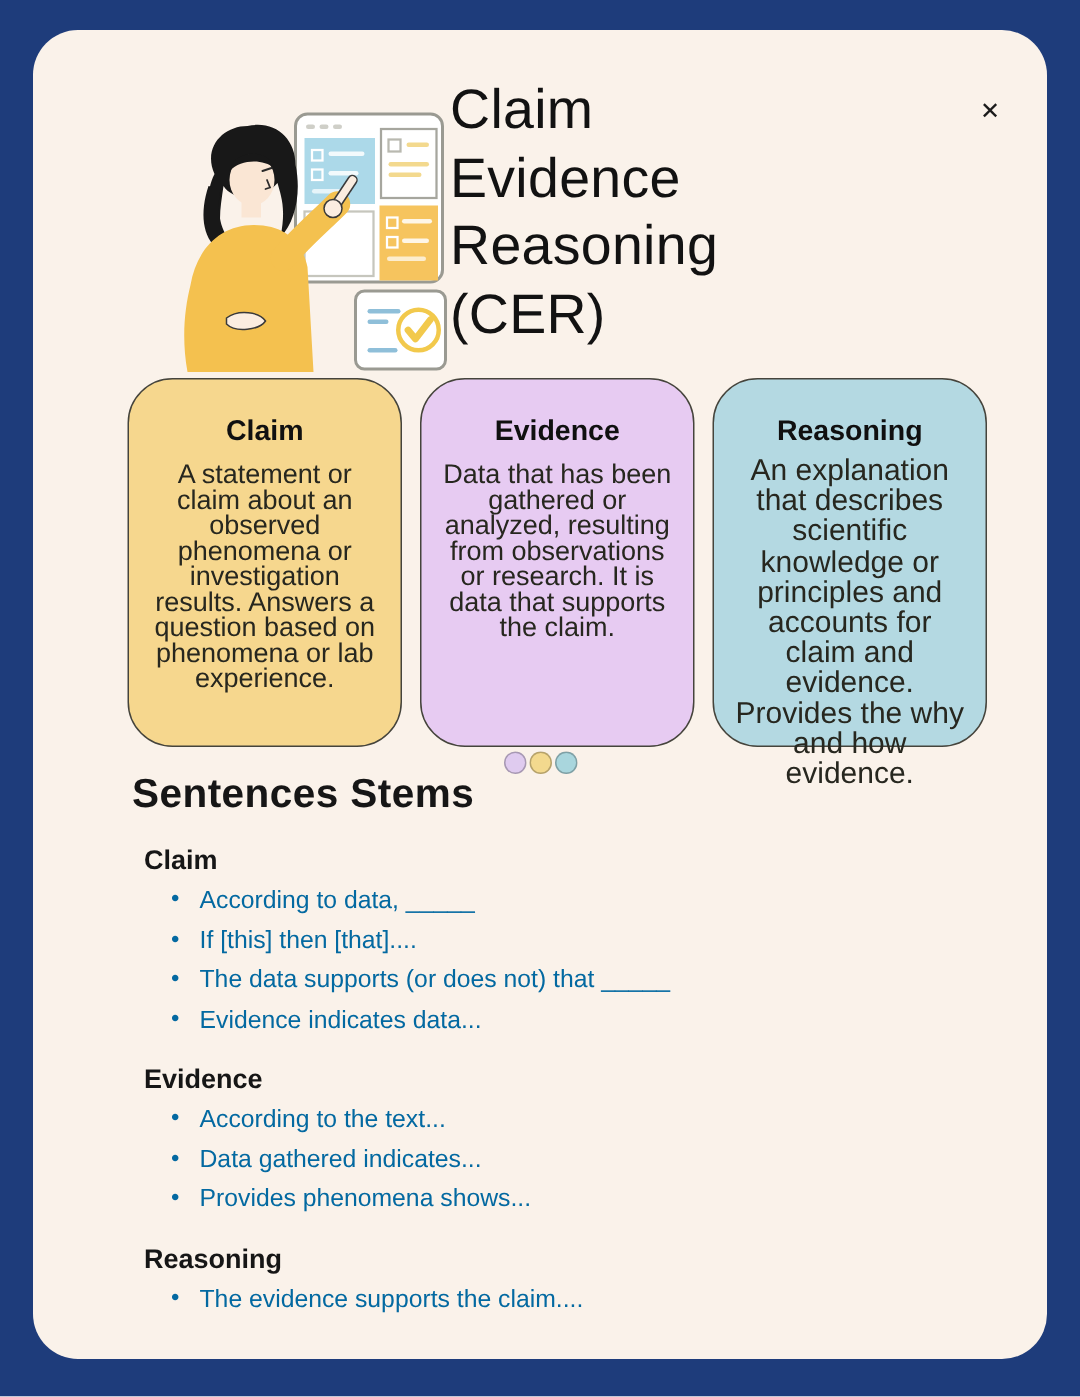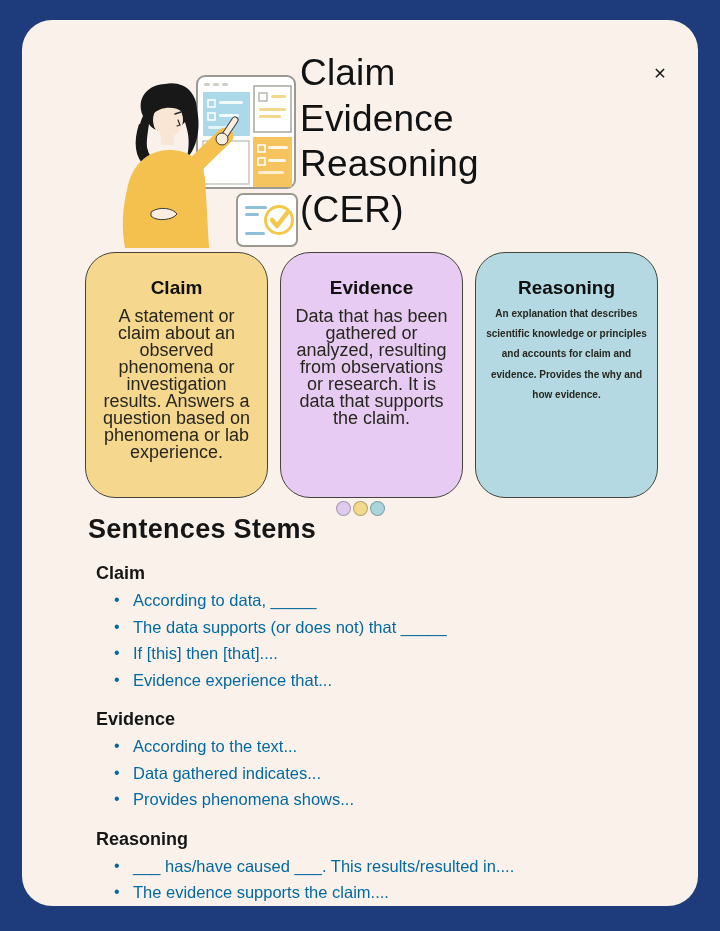--- a/index.html
+++ b/index.html
@@ -15,21 +15,21 @@
   .title { position:absolute; left:278px; top:30px; font-size:37px; line-height:45.5px;
            font-weight:500; color:#121212; letter-spacing:.2px; }
 
   .illustration { position:absolute; left:93px; top:44px; }
 
   .cards { position:absolute; left:63px; top:232px; width:573px; display:flex; gap:12px; }
   .card { flex:1; height:246px; border:1.5px solid #45443c; border-radius:30px;
           padding:24px 10px 10px; text-align:center; color:#27271f; }
   .card-title { font-size:19px; font-weight:bold; color:#101010; margin-bottom:9px; }
   .card-body  { font-size:18px; line-height:17px; font-weight:500; }
-  .card-body.tight { font-size:10px; line-height:20.2px; margin-top:-4px;font-weight:bold; }
+  .card-body.tight { font-size:20px; line-height:20.2px; margin-top:-4px; }
 
   .dots { position:absolute; left:0; top:481px; width:676px; display:flex;
           justify-content:center; gap:2px; }
   .dot { width:15px; height:15px; border-radius:50%; border:1.5px solid rgba(0,0,0,.25);
          padding:0; cursor:pointer; }
 
   .stems { position:absolute; left:66px; top:494px; width:575px; color:#2d2d2d; }
   .stems-heading { font-size:27px; font-weight:bold; color:#161616;
                    letter-spacing:.3px; margin-bottom:16px; }
   .section { margin-left:8px; margin-bottom:14px; }
@@ -147,38 +147,37 @@
       <button class="dot" style="background-color: rgb(169, 214, 221);"></button>
     </div>
 
     <div class="stems">
       <div class="stems-heading">Sentences Stems</div>
 
       <div class="section">
         <div class="section-title">Claim</div>
         <ul>
           <li>According to data, _____</li>
+          <li>If [this] then [that]....</li>
           <li>The data supports (or does not) that _____</li>
-          <li>If [this] then [that]....</li>
-          <li>Evidence experience that...</li>
+          <li>Evidence indicates data...</li>
         </ul>
       </div>
 
       <div class="section">
         <div class="section-title">Evidence</div>
         <ul>
           <li>According to the text...</li>
           <li>Data gathered indicates...</li>
           <li>Provides phenomena shows...</li>
         </ul>
       </div>
 
       <div class="section">
         <div class="section-title">Reasoning</div>
         <ul>
-          <li>___ has/have caused ___. This results/resulted in....</li>
           <li>The evidence supports the claim....</li>
         </ul>
       </div>
     </div>
 
   </div>
 </div>
 
 </body></html>

